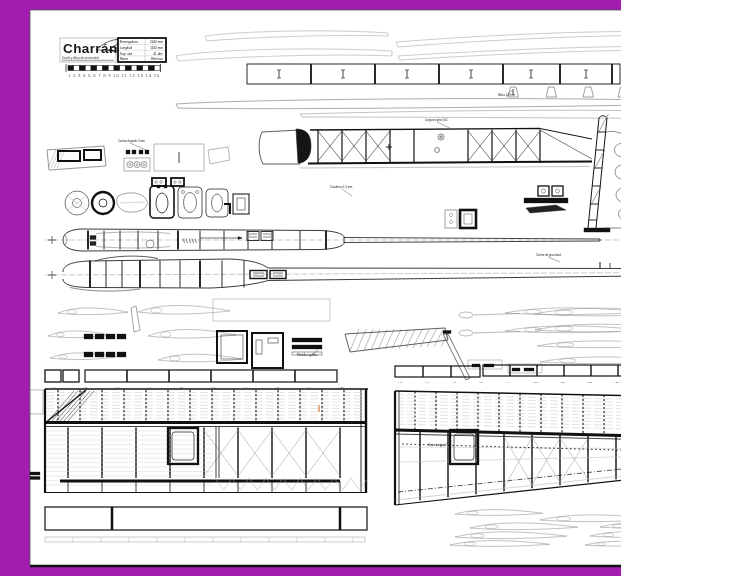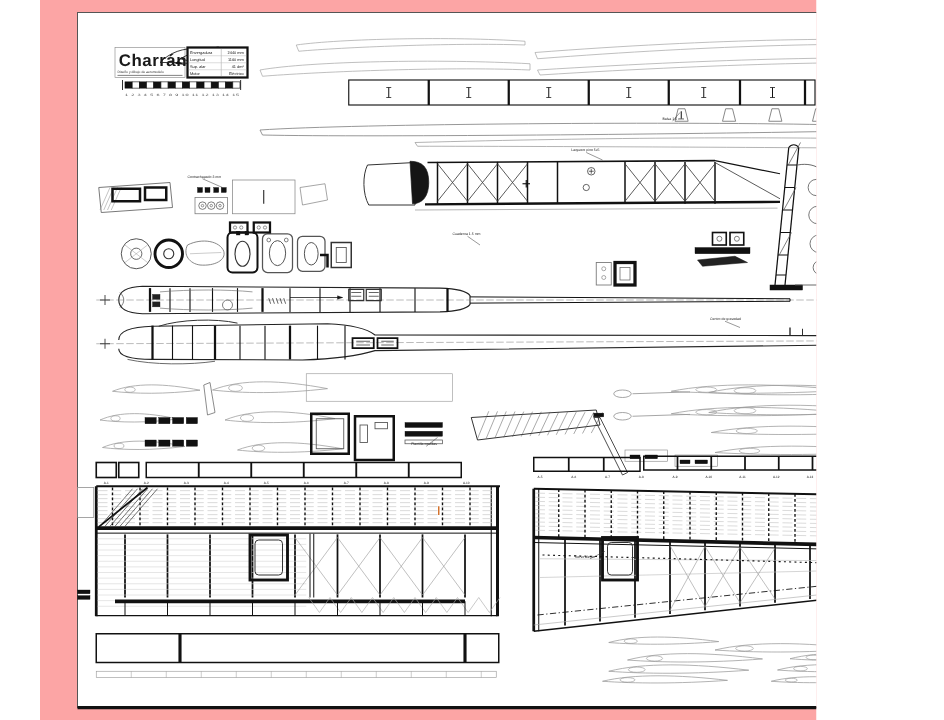--- a/index.html
+++ b/index.html
@@ -1,16 +1,16 @@
 <!DOCTYPE html>
 <html><head>
 <meta charset="utf-8">
 <style>
   html,body{margin:0;padding:0;background:#ffffff;}
-  .sheet{width:621px;height:576px;position:relative;background:#fca5a5;overflow:hidden;margin-left:32px;}
+  .sheet{width:621px;height:576px;position:relative;background:#a21caf;overflow:hidden;}
   svg{display:block;font-family:"Liberation Sans",sans-serif;}
   text{fill:#1a1a1a;}
   .t-title{font-size:13.5px;letter-spacing:.4px;font-weight:bold;}
   .t-sub{font-size:2.7px;fill:#333;}
   .t-spec{font-size:3.1px;fill:#111;}
   .t-scale{font-size:2.6px;fill:#555;letter-spacing:.4px;}
   .t-note{font-size:2.8px;fill:#222;}
 </style>
 </head>
 <body>

